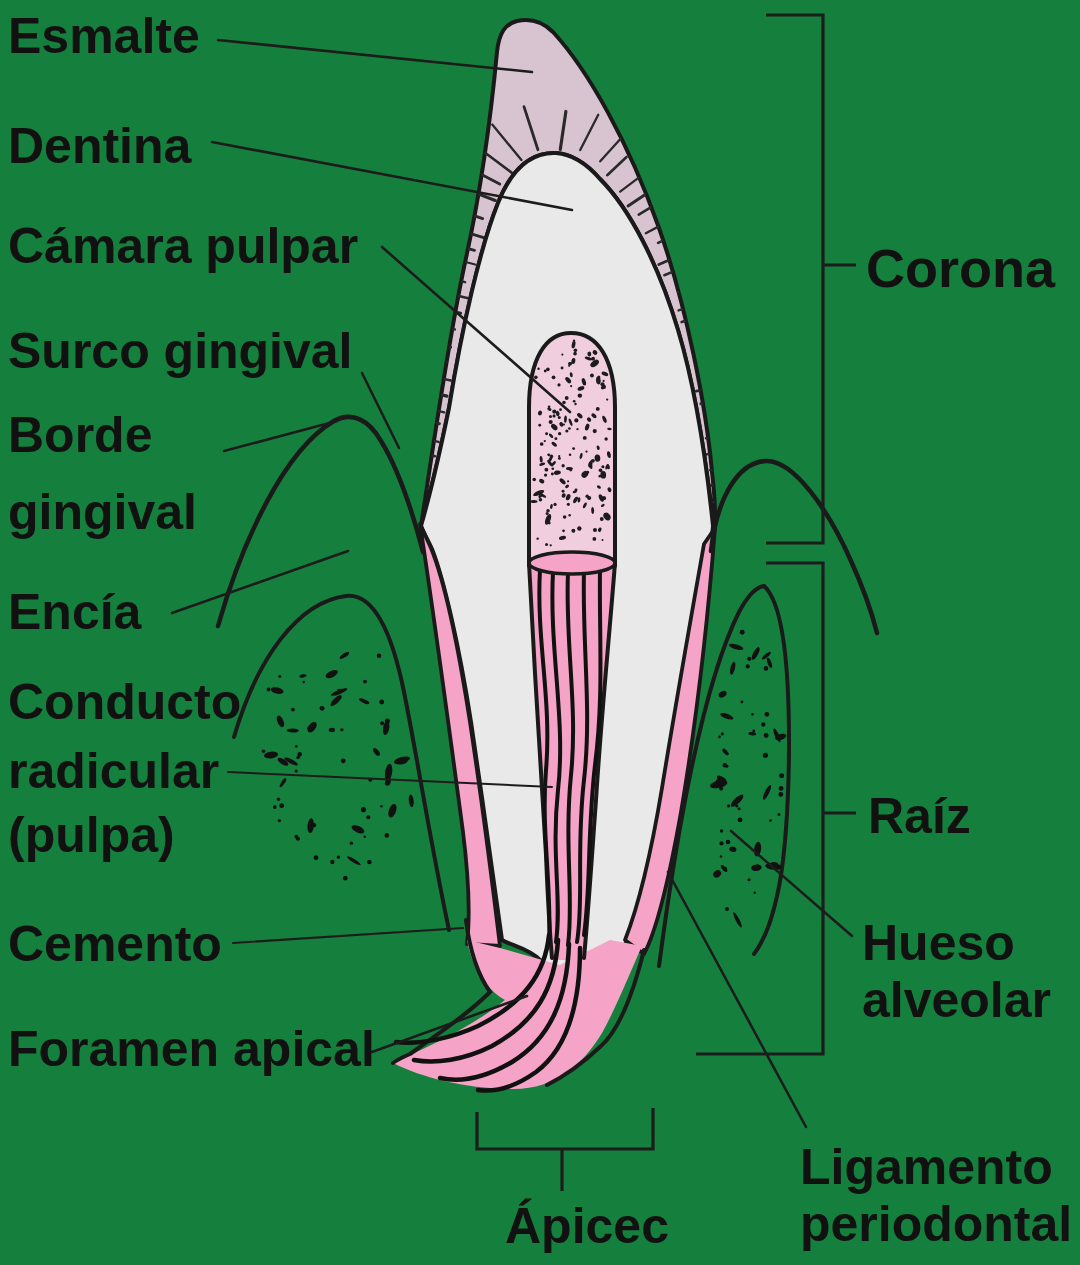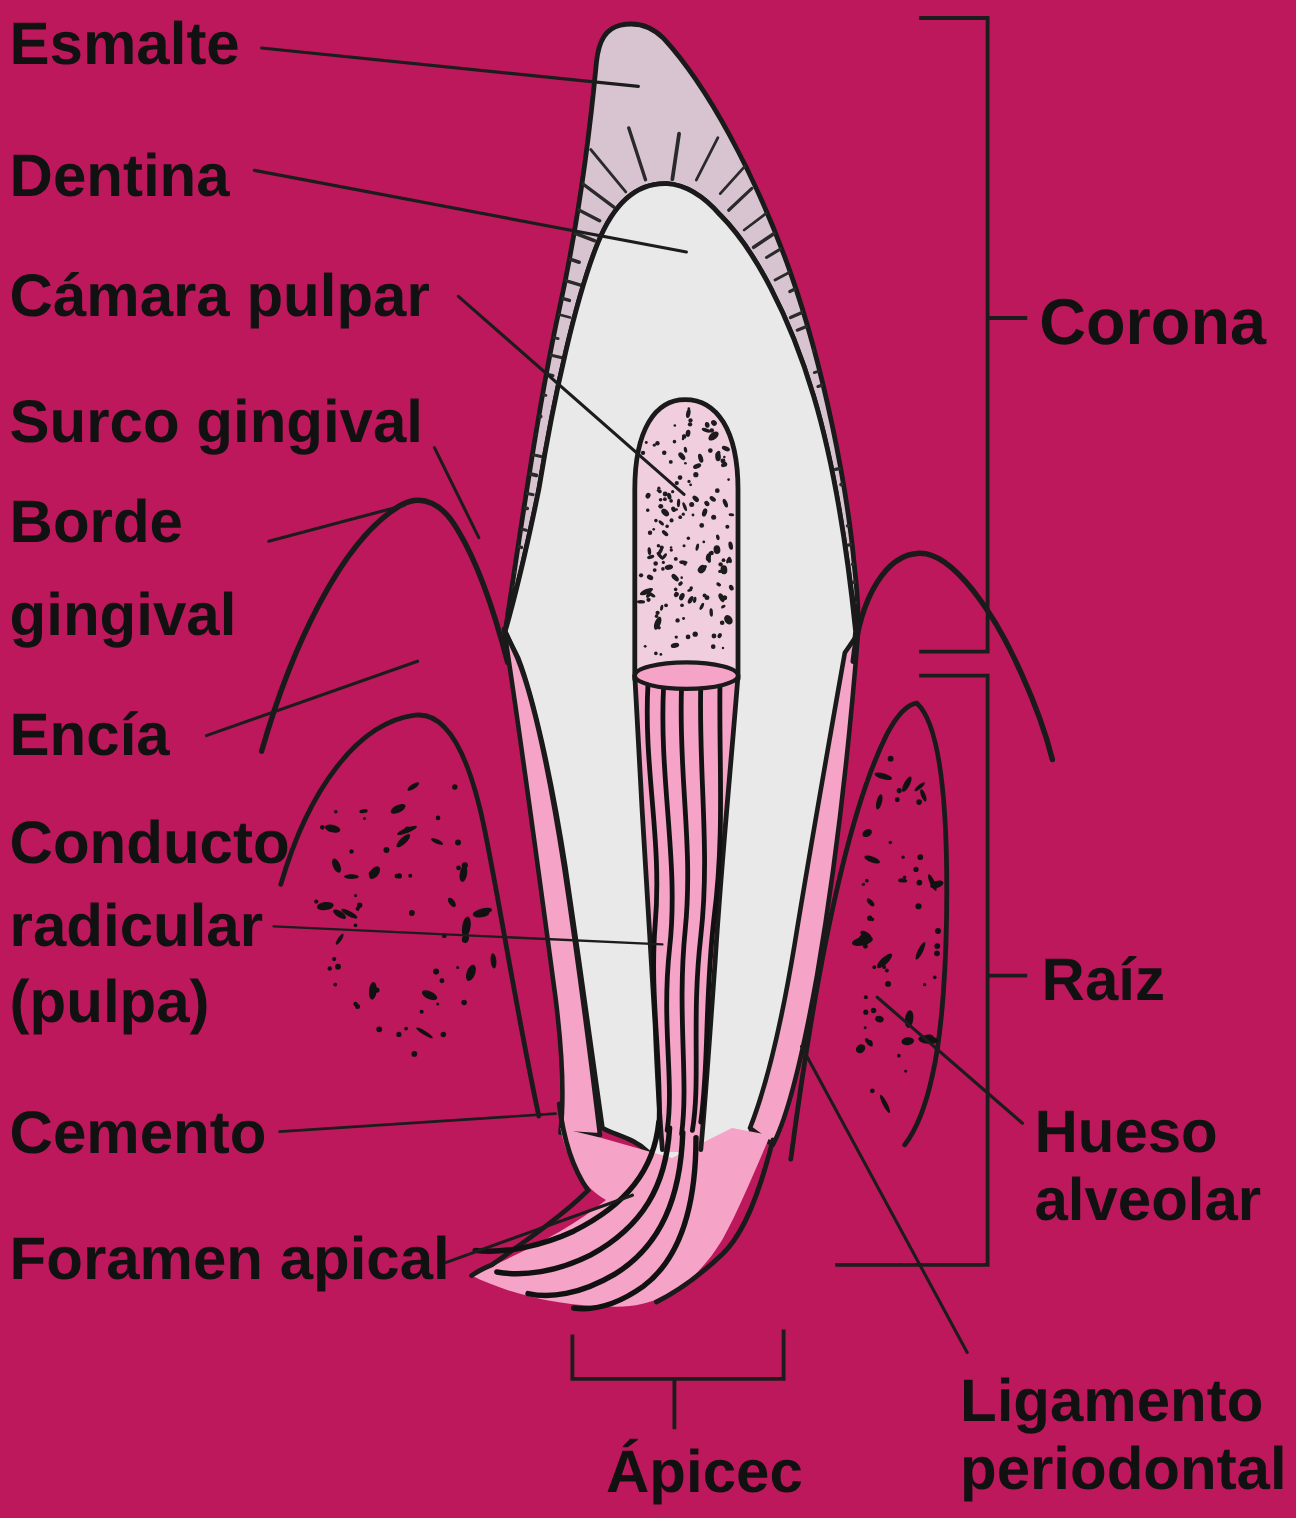--- a/index.html
+++ b/index.html
@@ -1,16 +1,16 @@
 <!DOCTYPE html>
 <html><head>
 <meta charset="utf-8">
 <style>
   html,body{margin:0;padding:0;background:#ffffff;}
-  .stage{position:relative;width:1080px;height:1265px;background:#be185d;overflow:hidden;}
+  .stage{position:relative;width:1080px;height:1265px;background:#15803d;overflow:hidden;}
   svg{display:block;}
   text{font-family:"Liberation Sans","DejaVu Sans",sans-serif;font-weight:600;fill:#111111;}
   .lbl{font-size:50px;}
   .lbl-big{font-size:54px;}
 </style>
 </head>
 <body>
 
 <div class="stage">
 <svg width="1080" height="1265" viewBox="0 0 1080 1265" xmlns="http://www.w3.org/2000/svg">

